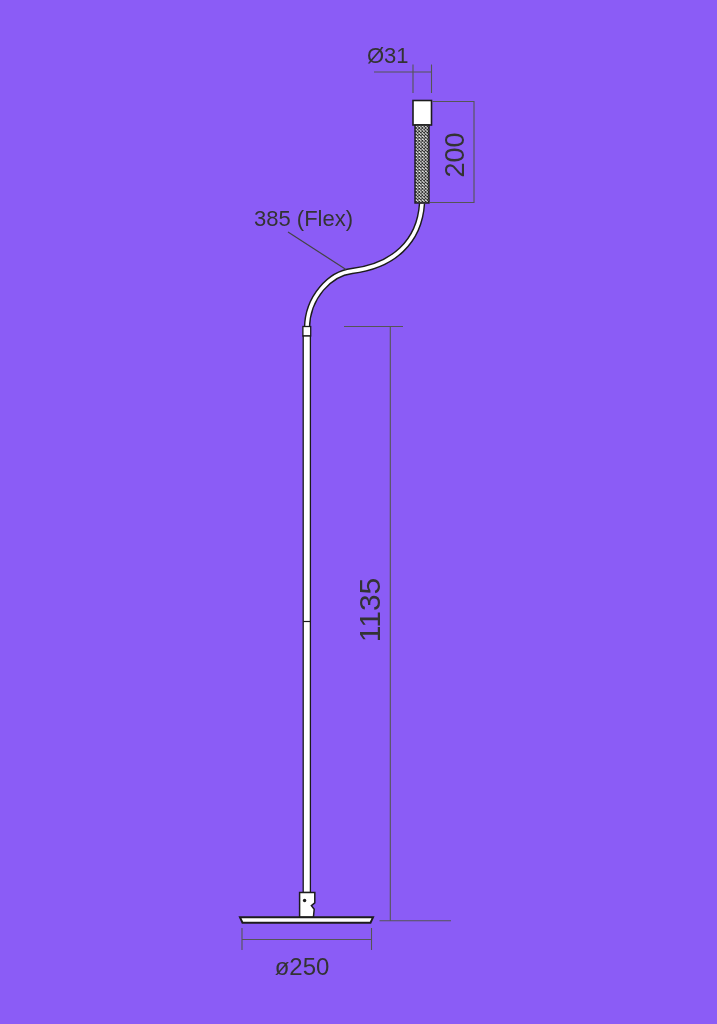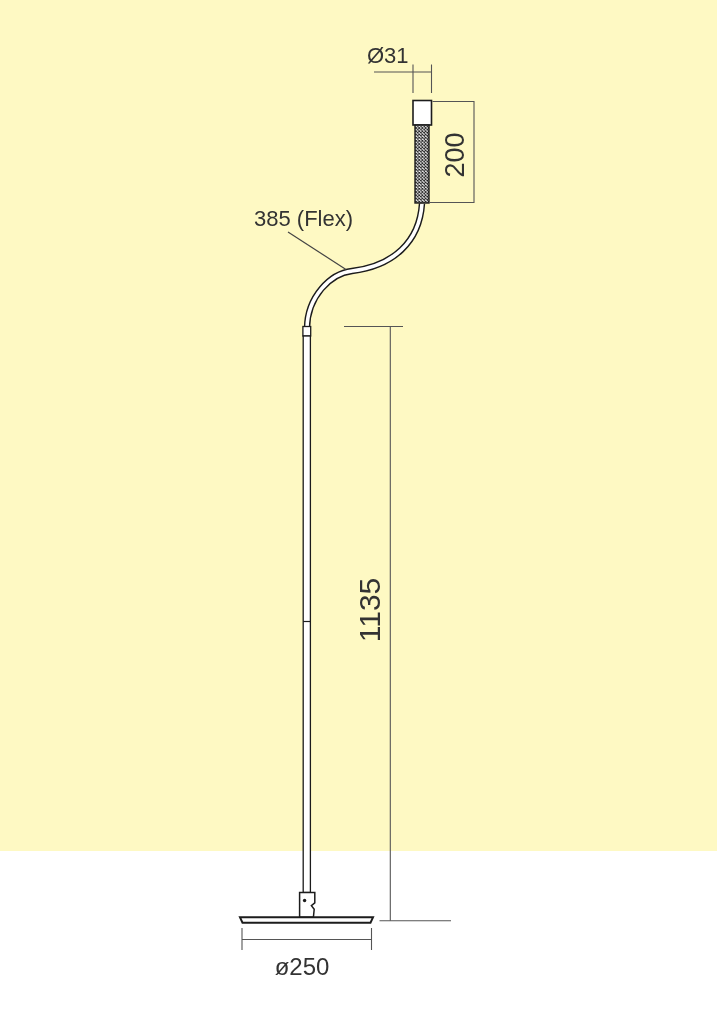--- a/index.html
+++ b/index.html
@@ -7,22 +7,22 @@
     padding: 0;
     background: #ffffff;
     width: 717px;
     height: 1024px;
     overflow: hidden;
     font-family: "Liberation Sans", sans-serif;
   }
   .canvas {
     position: relative;
     width: 717px;
-    height: 851px;
-    background: #fef9c3;
+    height: 1024px;
+    background: #8b5cf6;
     text-decoration: underline;
   }
   svg { display: block; }
 
   
   .obj {
     fill: #ffffff;
     stroke: #1c1c1c;
     stroke-width: 1.6;
   }

